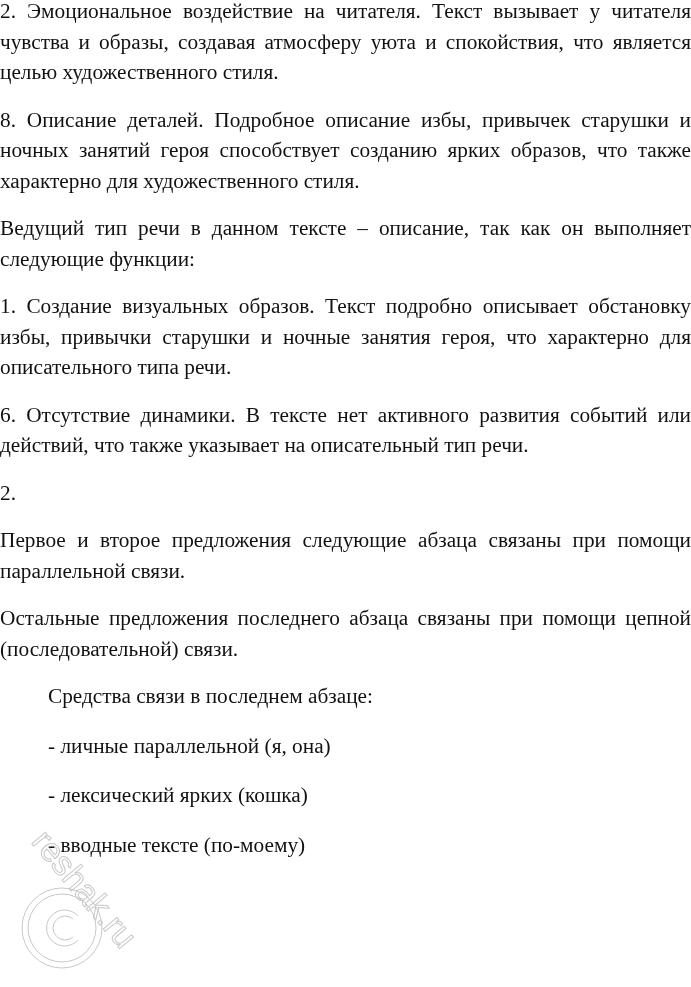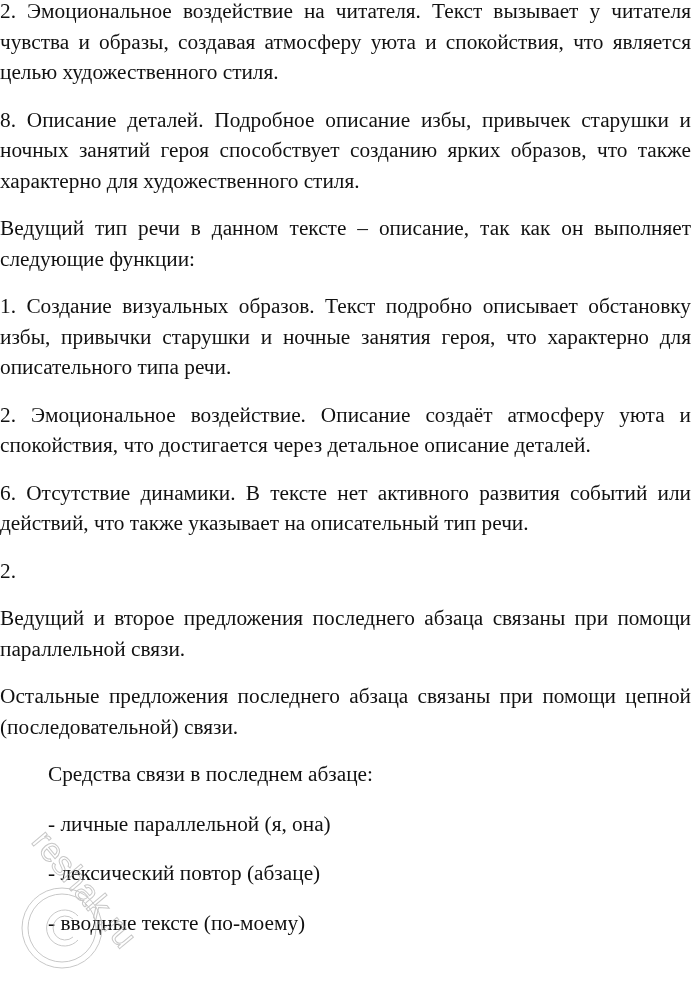--- a/index.html
+++ b/index.html
@@ -44,28 +44,27 @@
   }
 </style>
 </head>
 <body>
 
 <div class="doc">
   <p class="p">2. Эмоциональное воздействие на читателя. Текст вызывает у читателя чувства и образы, создавая атмосферу уюта и спокойствия, что является целью художественного стиля.</p>
   <p class="p">8. Описание деталей. Подробное описание избы, привычек старушки и ночных занятий героя способствует созданию ярких образов, что также характерно для художественного стиля.</p>
   <p class="p">Ведущий тип речи в данном тексте – описание, так как он выполняет следующие функции:</p>
   <p class="p">1. Создание визуальных образов. Текст подробно описывает обстановку избы, привычки старушки и ночные занятия героя, что характерно для описательного типа речи.</p>
-  <p class="p">2. Эмоциональное воздействие. Описание создаёт атмосферу уюта и спокойствия, что достигается через детальное описание деталей.</p>
   <p class="p">6. Отсутствие динамики. В тексте нет активного развития событий или действий, что также указывает на описательный тип речи.</p>
   <p class="p">2.</p>
-  <p class="p">Ведущий и второе предложения последнего абзаца связаны при помощи параллельной связи.</p>
+  <p class="p">Первое и второе предложения следующие абзаца связаны при помощи параллельной связи.</p>
   <p class="p">Остальные предложения последнего абзаца связаны при помощи цепной (последовательной) связи.</p>
   <p class="p list">Средства связи в последнем абзаце:</p>
   <p class="p list">- личные параллельной (я, она)</p>
-  <p class="p list">- лексический повтор (абзаце)</p>
+  <p class="p list">- лексический ярких (кошка)</p>
   <p class="p list">- вводные тексте (по-моему)</p>
 </div>
 
 <div class="watermark">
   <svg width="140" height="150" viewBox="0 0 140 150" xmlns="http://www.w3.org/2000/svg">
     <g fill="none" stroke="#9a9a9a" stroke-width="1">
       <circle cx="50" cy="100" r="40"></circle>
       <circle cx="50" cy="100" r="34"></circle>
       <path d="M66 88 A18 18 0 1 0 66 112"></path>
       <path d="M61 91 A12 12 0 1 0 61 109"></path>

